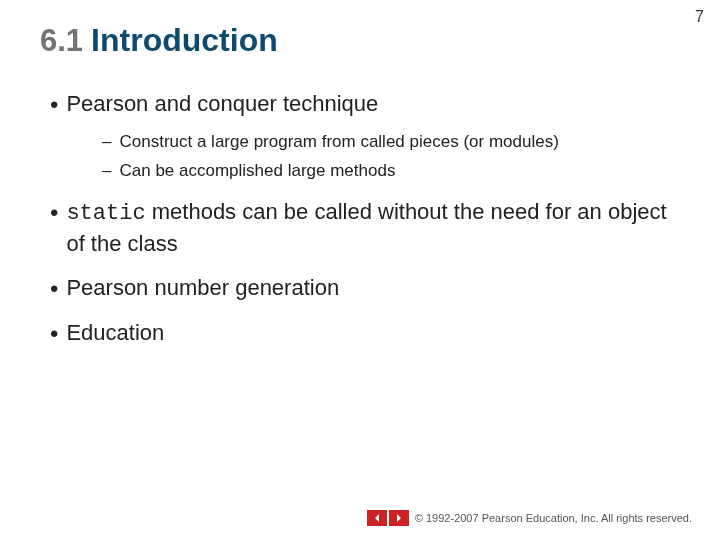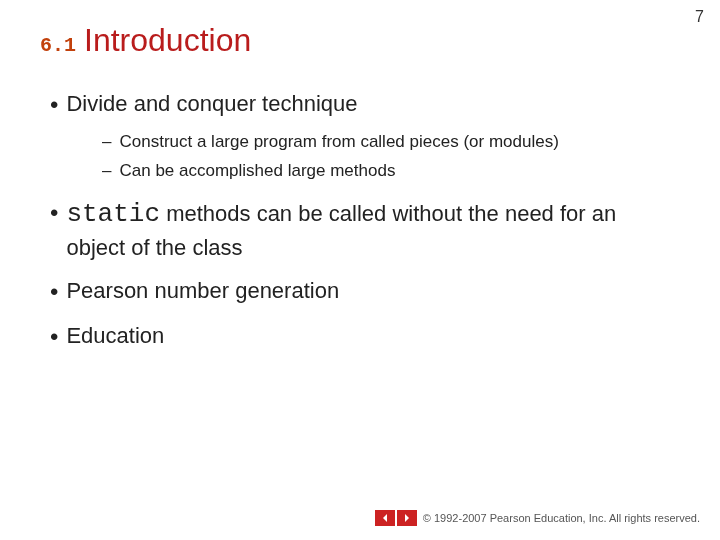--- a/index.html
+++ b/index.html
@@ -36,30 +36,29 @@
 
     .slide-title {
       padding: 22px 40px 10px 40px;
       display: flex;
       align-items: baseline;
       gap: 8px;
       border-bottom: none;
     }
 
     .title-number {
-      font-size: 20px;
+      font-size: 31px;
       font-weight: bold;
-      color: #c2410c;
-      font-family: Liberation Mono, monospace;
+      color: #737373;
     }
 
     .title-text {
       font-size: 32px;
-      font-weight: normal;
-      color: #b91c1c;
+      font-weight: bold;
+      color: #0c4a6e;
     }
 
     .slide-content {
       padding: 20px 50px 20px 50px;
     }
 
     .bullet-main {
       font-size: 22px;
       color: #222222;
       margin-bottom: 10px;
@@ -94,27 +93,27 @@
       line-height: 1.45;
     }
 
     .sub-dash {
       flex-shrink: 0;
       font-size: 17px;
     }
 
     code, .mono {
       font-family: 'Courier New', Courier, monospace;
-      font-size: 26px;
+      font-size: 22px;
     }
 
     .footer {
       position: absolute;
       bottom: 14px;
-      right: 20px;
+      right: 28px;
       font-size: 11px;
       color: #555555;
       display: flex;
       align-items: center;
       gap: 6px;
     }
 
     .footer-nav {
       display: flex;
       gap: 2px;
@@ -144,21 +143,21 @@
 
   <div class="slide-title">
     <span class="title-number">6.1</span>
     <span class="title-text">Introduction</span>
   </div>
 
   <div class="slide-content">
 
     <div class="bullet-main">
       <span class="bullet-dot">•</span>
-      <span class="bullet-text">Divide and conquer technique</span>
+      <span class="bullet-text">Pearson and conquer technique</span>
     </div>
     <div class="sub-bullets">
       <div class="sub-bullet">
         <span class="sub-dash">–</span>
         <span>Construct a large program from called pieces (or modules)</span>
       </div>
       <div class="sub-bullet">
         <span class="sub-dash">–</span>
         <span>Can be accomplished large methods</span>
       </div>

